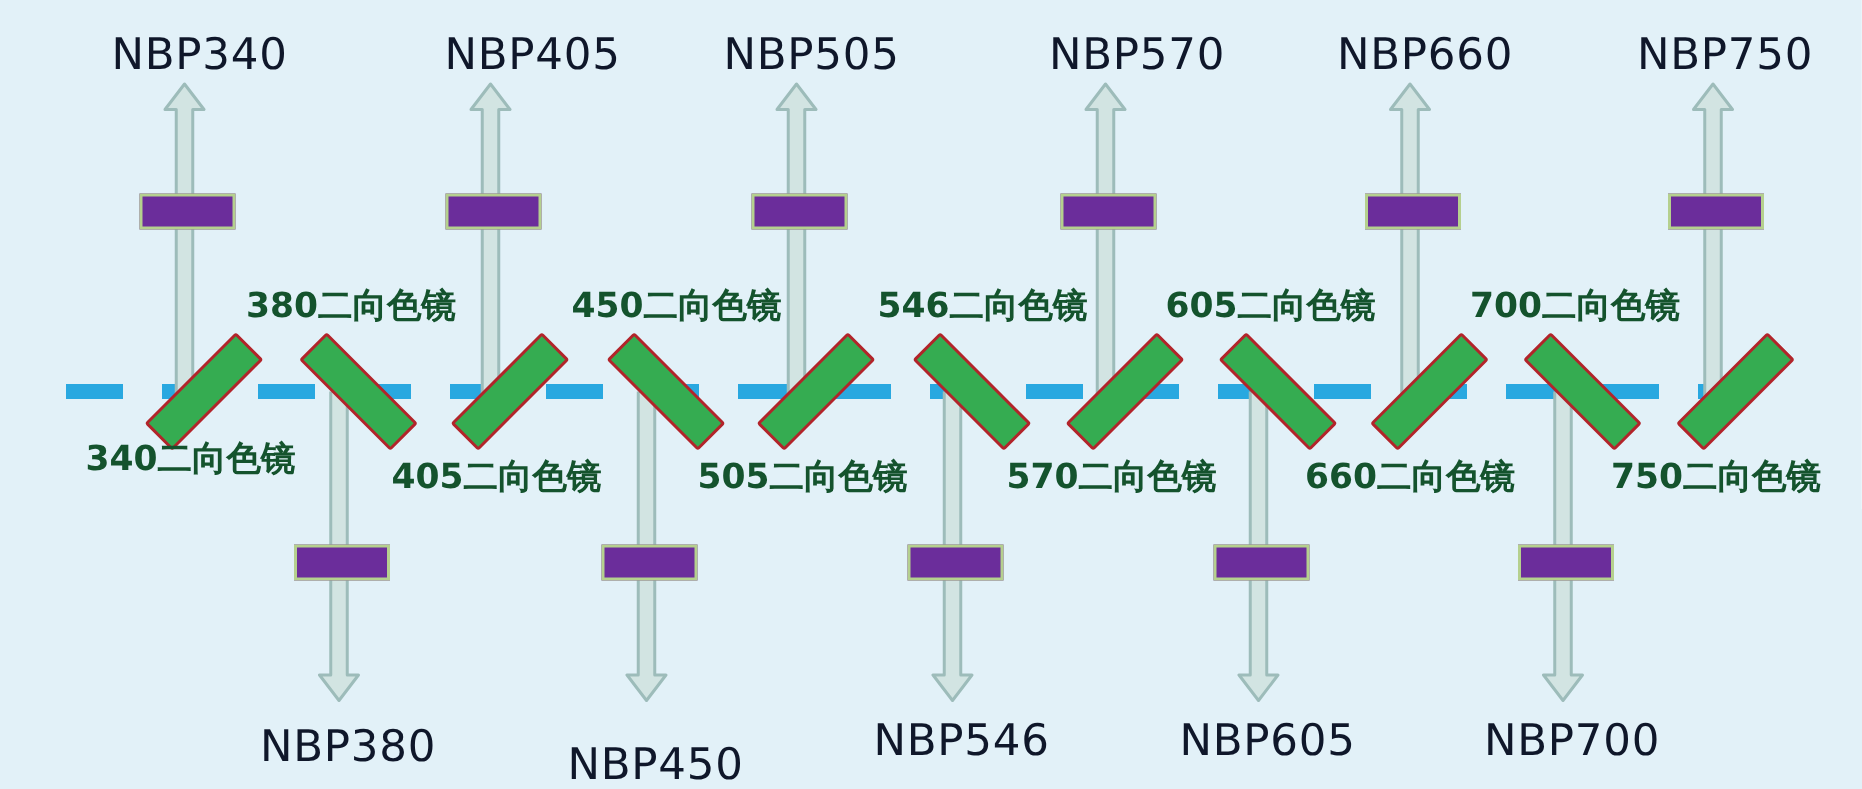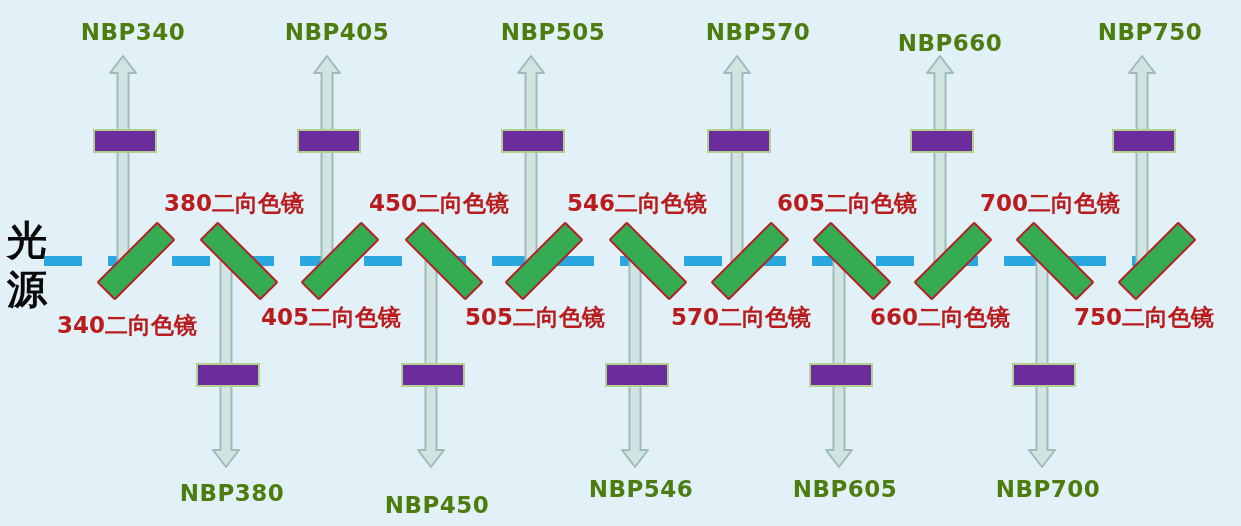--- a/index.html
+++ b/index.html
@@ -10,25 +10,25 @@
   }
   .beam {
     position:absolute; left:44px; top:256px; width:1138px; height:10px;
     background:repeating-linear-gradient(to right,
       #29A8E0 0px, #29A8E0 38px, rgba(0,0,0,0) 38px, rgba(0,0,0,0) 64px);
     z-index:1;
   }
   .channel { position:absolute; top:0; width:0; height:526px; }
   .center { transform:translateX(-50%); }
   .nbp {
-    position:absolute; white-space:nowrap; color:#4d7c0f;
-    font-weight:bold; font-size:23px; letter-spacing:0.5px; z-index:6;
+    position:absolute; white-space:nowrap; color:#0f172a;
+    font-weight:normal; font-size:29px; letter-spacing:0.5px; z-index:6;
   }
   .dich {
-    position:absolute; white-space:nowrap; color:#b91c1c;
+    position:absolute; white-space:nowrap; color:#14532d;
     font-weight:bold; font-size:23px; z-index:6;
   }
   .filt {
     position:absolute; width:60px; height:20px;
     background:#6B2D9B; border:2px solid #B5D08E; z-index:4;
   }
   .mirror {
     position:absolute; width:82px; height:22px;
     background:#35AC51; border:2px solid #B2242A; border-radius:2px; z-index:5;
   }
@@ -40,76 +40,75 @@
     position:absolute; left:7px; top:216px; width:46px;
     font-size:40px; font-weight:bold; color:#0A0A0A;
     line-height:49px; word-break:break-all; z-index:6;
   }
 </style>
 </head>
 <body>
 
 <div class="stage">
 
-  <div class="source">光源</div>
 
   <div class="beam"></div>
 
   <div class="channel" style="left:123px">
     <div class="nbp center" style="left:10px; top:19px">NBP340</div>
     <svg class="arrow center" style="left:0; top:54px" width="30" height="218">
         <polygon points="15,2 28,19 20.5,19 20.5,217 9.5,217 9.5,19 2,19"></polygon>
       </svg>
     <div class="filt" style="left:-30px; top:129px"></div>
     <div class="mirror m-up" style="left:-30px; top:248px"></div>
-    <div class="dich center" style="left:4px; top:310px">340二向色镜</div>
+    <div class="dich center" style="left:4px; top:290px">340二向色镜</div>
   </div>
 
   <div class="channel" style="left:226px">
     <div class="dich center" style="left:8px; top:188px">380二向色镜</div>
     <div class="mirror m-down" style="left:-30px; top:248px"></div>
     <svg class="arrow center" style="left:0; top:261px" width="30" height="208">
         <polygon points="9.5,0 20.5,0 20.5,189 28,189 15,206 2,189 9.5,189"></polygon>
       </svg>
     <div class="filt" style="left:-30px; top:363px"></div>
     <div class="nbp center" style="left:6px; top:480px">NBP380</div>
   </div>
 
   <div class="channel" style="left:327px">
-    <div class="nbp center" style="left:10px; top:19px">NBP405</div>
+    <div class="nbp center" style="left:28px; top:19px">NBP405</div>
     <svg class="arrow center" style="left:0; top:54px" width="30" height="218">
         <polygon points="15,2 28,19 20.5,19 20.5,217 9.5,217 9.5,19 2,19"></polygon>
       </svg>
     <div class="filt" style="left:-30px; top:129px"></div>
     <div class="mirror m-up" style="left:-30px; top:248px"></div>
     <div class="dich center" style="left:4px; top:302px">405二向色镜</div>
   </div>
 
   <div class="channel" style="left:431px">
-    <div class="dich center" style="left:8px; top:188px">450二向色镜</div>
+    <div class="dich center" style="left:20px; top:188px">450二向色镜</div>
     <div class="mirror m-down" style="left:-30px; top:248px"></div>
     <svg class="arrow center" style="left:0; top:261px" width="30" height="208">
         <polygon points="9.5,0 20.5,0 20.5,189 28,189 15,206 2,189 9.5,189"></polygon>
       </svg>
     <div class="filt" style="left:-30px; top:363px"></div>
     <div class="nbp center" style="left:6px; top:492px">NBP450</div>
   </div>
 
   <div class="channel" style="left:531px">
-    <div class="nbp center" style="left:22px; top:19px">NBP505</div>
+    <div class="nbp center" style="left:10px; top:19px">NBP505</div>
     <svg class="arrow center" style="left:0; top:54px" width="30" height="218">
         <polygon points="15,2 28,19 20.5,19 20.5,217 9.5,217 9.5,19 2,19"></polygon>
       </svg>
     <div class="filt" style="left:-30px; top:129px"></div>
     <div class="mirror m-up" style="left:-30px; top:248px"></div>
     <div class="dich center" style="left:4px; top:302px">505二向色镜</div>
   </div>
 
   <div class="channel" style="left:635px">
-    <div class="dich center" style="left:2px; top:188px">546二向色镜</div>
+    <div class="dich center" style="left:20px; top:188px">546二向色镜</div>
     <div class="mirror m-down" style="left:-30px; top:248px"></div>
     <svg class="arrow center" style="left:0; top:261px" width="30" height="208">
         <polygon points="9.5,0 20.5,0 20.5,189 28,189 15,206 2,189 9.5,189"></polygon>
       </svg>
     <div class="filt" style="left:-30px; top:363px"></div>
     <div class="nbp center" style="left:6px; top:476px">NBP546</div>
   </div>
 
   <div class="channel" style="left:737px">
     <div class="nbp center" style="left:21px; top:19px">NBP570</div>
@@ -125,21 +124,21 @@
     <div class="dich center" style="left:8px; top:188px">605二向色镜</div>
     <div class="mirror m-down" style="left:-30px; top:248px"></div>
     <svg class="arrow center" style="left:0; top:261px" width="30" height="208">
         <polygon points="9.5,0 20.5,0 20.5,189 28,189 15,206 2,189 9.5,189"></polygon>
       </svg>
     <div class="filt" style="left:-30px; top:363px"></div>
     <div class="nbp center" style="left:6px; top:476px">NBP605</div>
   </div>
 
   <div class="channel" style="left:940px">
-    <div class="nbp center" style="left:10px; top:30px">NBP660</div>
+    <div class="nbp center" style="left:10px; top:19px">NBP660</div>
     <svg class="arrow center" style="left:0; top:54px" width="30" height="218">
         <polygon points="15,2 28,19 20.5,19 20.5,217 9.5,217 9.5,19 2,19"></polygon>
       </svg>
     <div class="filt" style="left:-30px; top:129px"></div>
     <div class="mirror m-up" style="left:-30px; top:248px"></div>
     <div class="dich center" style="left:0; top:302px">660二向色镜</div>
   </div>
 
   <div class="channel" style="left:1042px">
     <div class="dich center" style="left:8px; top:188px">700二向色镜</div>

